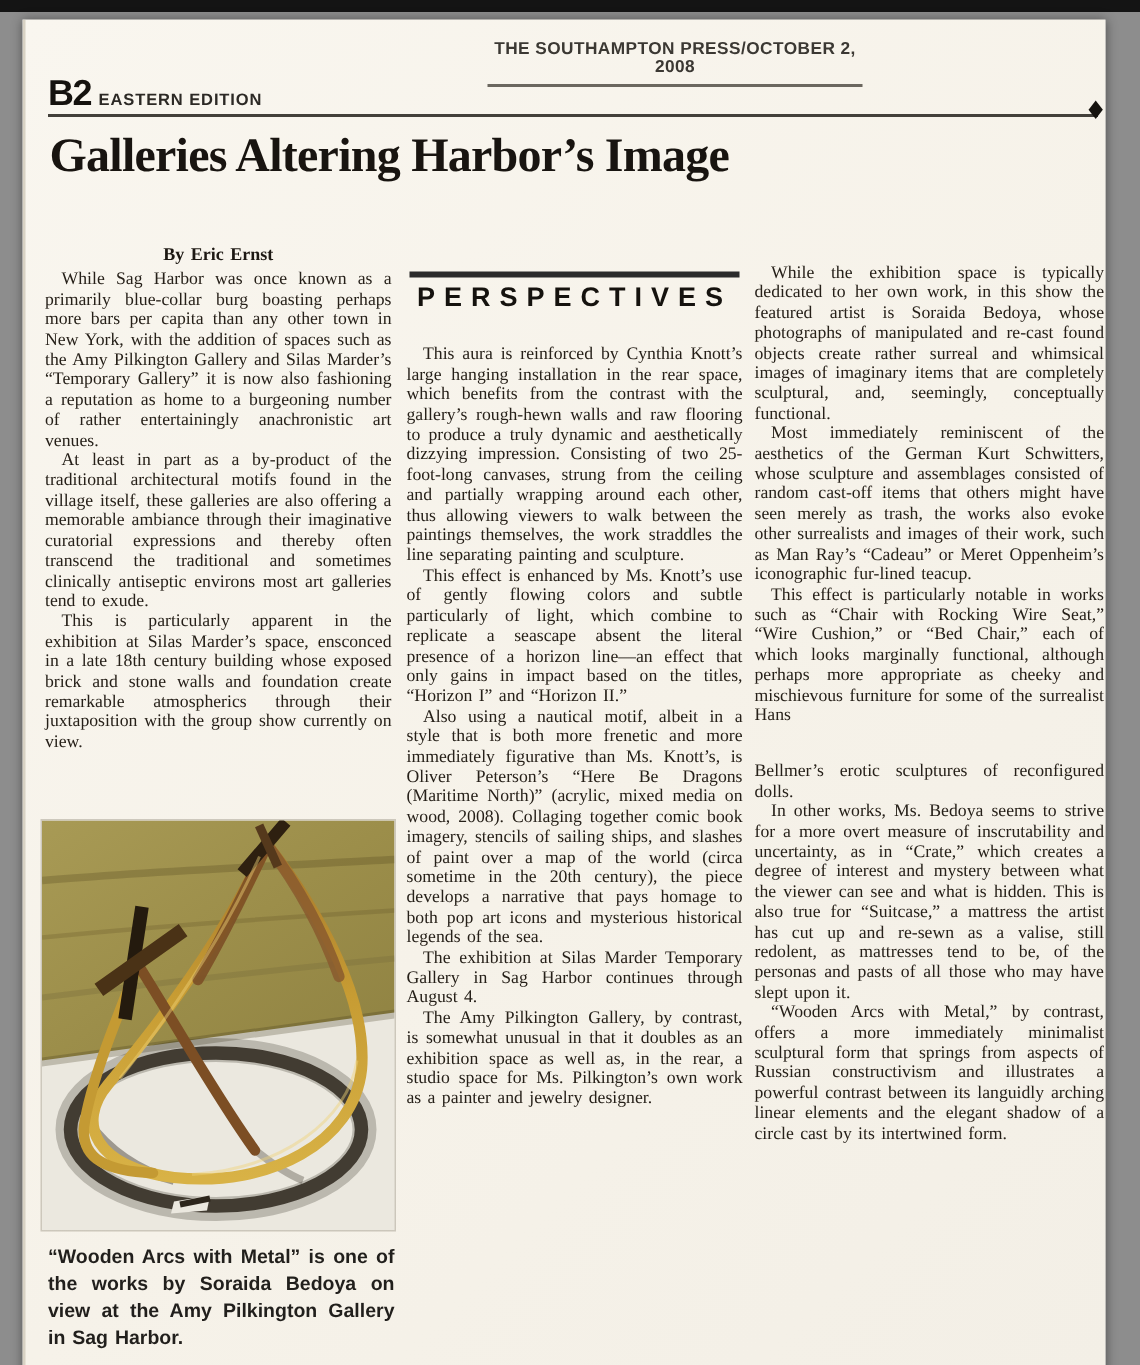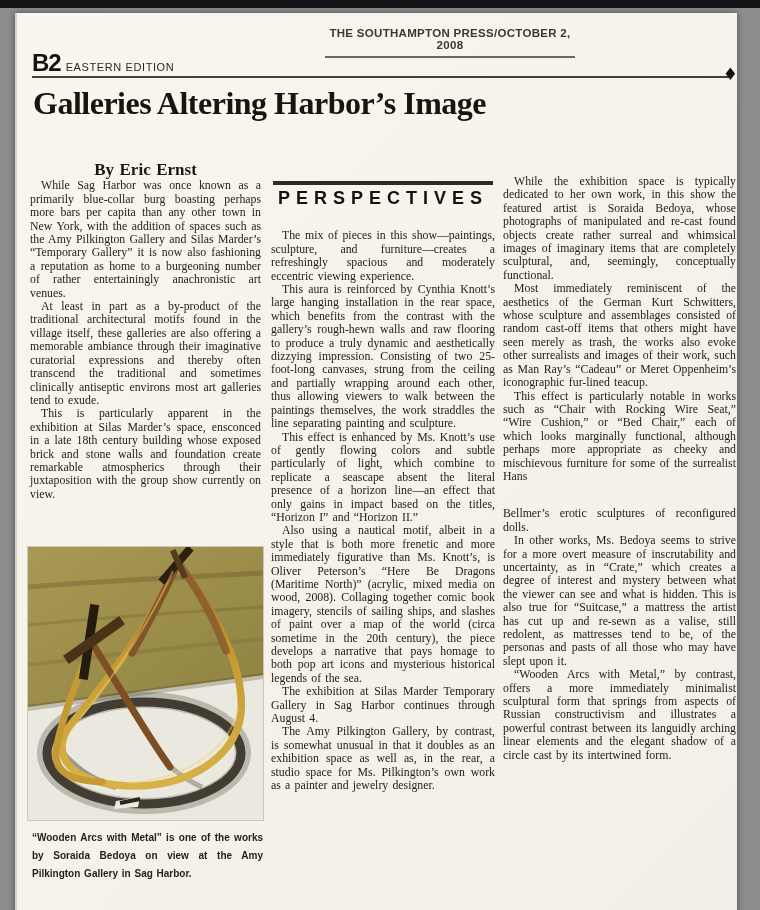--- a/index.html
+++ b/index.html
@@ -22,21 +22,21 @@
     font-size:11.5px;font-weight:bold;color:#3b3833;letter-spacing:.3px;
     padding-bottom:5px;border-bottom:2px solid #6b675f;
   }
   .edition-row{position:absolute;left:17px;top:36px;white-space:nowrap;}
   .pageno{
     font-family:"Liberation Sans",sans-serif;font-weight:bold;
     font-size:24px;letter-spacing:-1px;color:#15120e;vertical-align:baseline;
   }
   .edition{
     font-family:"Liberation Sans",sans-serif;font-size:11px;color:#2c2925;
-    letter-spacing:.6px;margin-left:5px;
+    letter-spacing:.6px;margin-left:5px;font-weight:bold;
   }
   .rule{
     position:absolute;left:17px;top:63px;width:700px;height:2px;background:#43403a;
   }
   .rule .diamond{
     position:absolute;right:-6px;top:-10px;font-size:17px;color:#15120e;line-height:1;
     font-family:"DejaVu Sans",sans-serif;
   }
   .headline{
     position:absolute;left:18px;top:72px;width:702px;margin:0;
@@ -48,38 +48,38 @@
     font-size:11.8px;line-height:13.4px;color:#262019;
     text-align:justify;word-spacing:1.3px;
   }
   .col1{left:15px;width:231px;}
   .col2{left:256px;width:224px;}
   .col3{left:488px;width:233px;padding-top:14px;}
   .para{margin:0;text-indent:11px;}
   .para.flush{text-indent:0;}
   .para.gap{margin-top:24px;}
   .byline{
-    text-align:center;font-weight:bold;font-size:17px;color:#1d1813;
+    text-align:center;font-weight:bold;font-size:12px;color:#1d1813;
     margin:2px 0 3px 0;
   }
   .persp-bar{height:4px;background:#2b2b2b;margin:20px 2px 7px 2px;}
   .persp{
     font-family:"Liberation Sans",sans-serif;font-weight:bold;
     font-size:18px;letter-spacing:6px;text-align:center;color:#15120e;
     margin-bottom:24px;white-space:nowrap;
   }
   .photo{
     position:absolute;left:13px;top:534px;width:235px;height:273px;
     outline:1px solid rgba(80,70,50,.25);
   }
   .photo svg{display:block;}
   .caption{
     position:absolute;left:17px;top:816px;width:231px;
     font-family:"Liberation Sans",sans-serif;font-weight:bold;
-    font-size:10px;line-height:18px;color:#211f1c;text-align:justify;word-spacing:1px;
+    font-size:13px;line-height:18px;color:#211f1c;text-align:justify;word-spacing:1px;
   }
 </style>
 </head>
 <body>
 
 <div class="top-strip"></div>
 
 <div class="paper">
 
   <div class="masthead">THE SOUTHAMPTON PRESS/OCTOBER 2, 2008</div>
@@ -100,21 +100,20 @@
         <p class="para">While Sag Harbor was once known as a primarily blue-collar burg boasting perhaps more bars per capita than any other town in New York, with the addition of spaces such as the Amy Pilkington Gallery and Silas Marder’s “Temporary Gallery” it is now also fashioning a reputation as home to a burgeoning number of rather entertainingly anachronistic art venues.</p>
         <p class="para">At least in part as a by-product of the traditional architectural motifs found in the village itself, these galleries are also offering a memorable ambiance through their imaginative curatorial expressions and thereby often transcend the traditional and sometimes clinically antiseptic environs most art galleries tend to exude.</p>
         <p class="para">This is particularly apparent in the exhibition at Silas Marder’s space, ensconced in a late 18th century building whose exposed brick and stone walls and foundation create remarkable atmospherics through their juxtaposition with the group show currently on view.</p>
       </div>
   </div>
 
   <div class="col col2">
     <div class="persp-bar"></div>
     <div class="persp">PERSPECTIVES</div>
     <div>
-        <p class="para">The mix of pieces in this show—paintings, sculpture, and furniture—creates a refreshingly spacious and moderately eccentric viewing experience.</p>
         <p class="para">This aura is reinforced by Cynthia Knott’s large hanging installation in the rear space, which benefits from the contrast with the gallery’s rough-hewn walls and raw flooring to produce a truly dynamic and aesthetically dizzying impression. Consisting of two 25-foot-long canvases, strung from the ceiling and partially wrapping around each other, thus allowing viewers to walk between the paintings themselves, the work straddles the line separating painting and sculpture.</p>
         <p class="para">This effect is enhanced by Ms. Knott’s use of gently flowing colors and subtle particularly of light, which combine to replicate a seascape absent the literal presence of a horizon line—an effect that only gains in impact based on the titles, “Horizon I” and “Horizon II.”</p>
         <p class="para">Also using a nautical motif, albeit in a style that is both more frenetic and more immediately figurative than Ms. Knott’s, is Oliver Peterson’s “Here Be Dragons (Maritime North)” (acrylic, mixed media on wood, 2008). Collaging together comic book imagery, stencils of sailing ships, and slashes of paint over a map of the world (circa sometime in the 20th century), the piece develops a narrative that pays homage to both pop art icons and mysterious historical legends of the sea.</p>
         <p class="para">The exhibition at Silas Marder Temporary Gallery in Sag Harbor continues through August 4.</p>
         <p class="para">The Amy Pilkington Gallery, by contrast, is somewhat unusual in that it doubles as an exhibition space as well as, in the rear, a studio space for Ms. Pilkington’s own work as a painter and jewelry designer.</p>
       </div>
   </div>
 
   <div class="col col3">
     <div>

